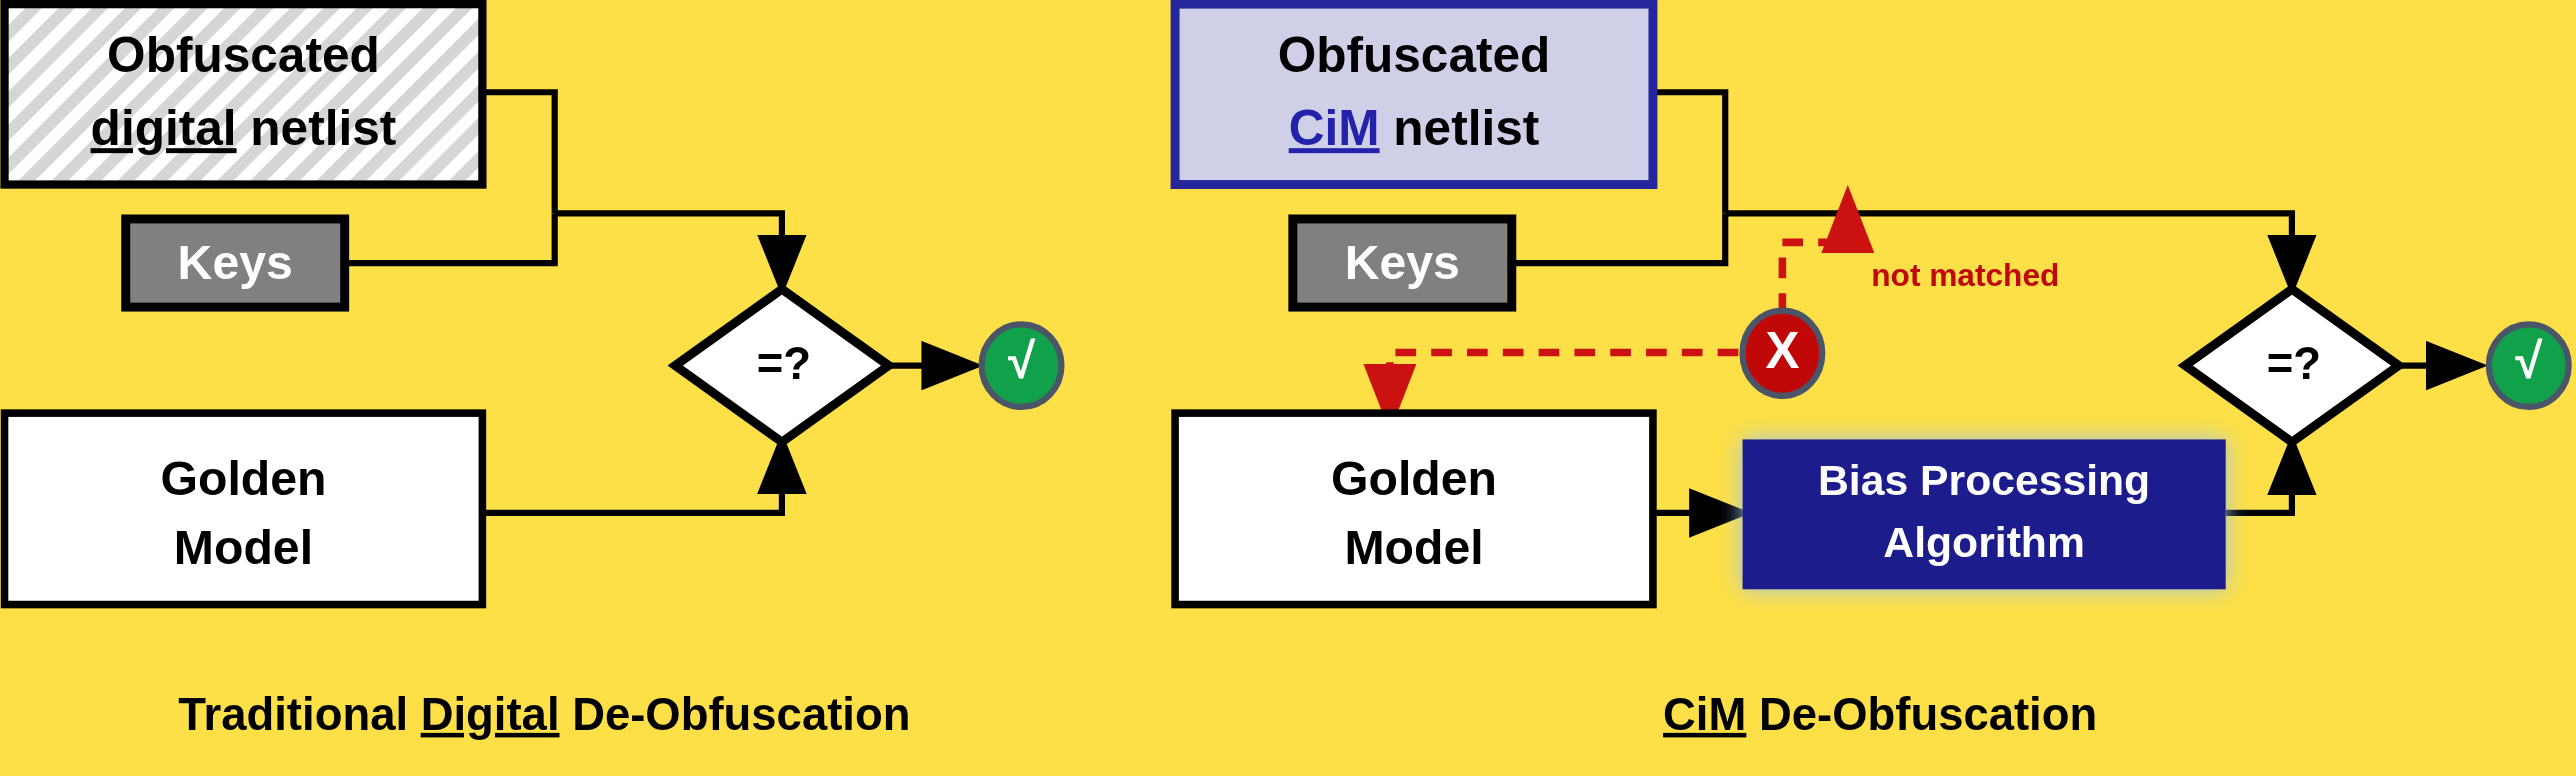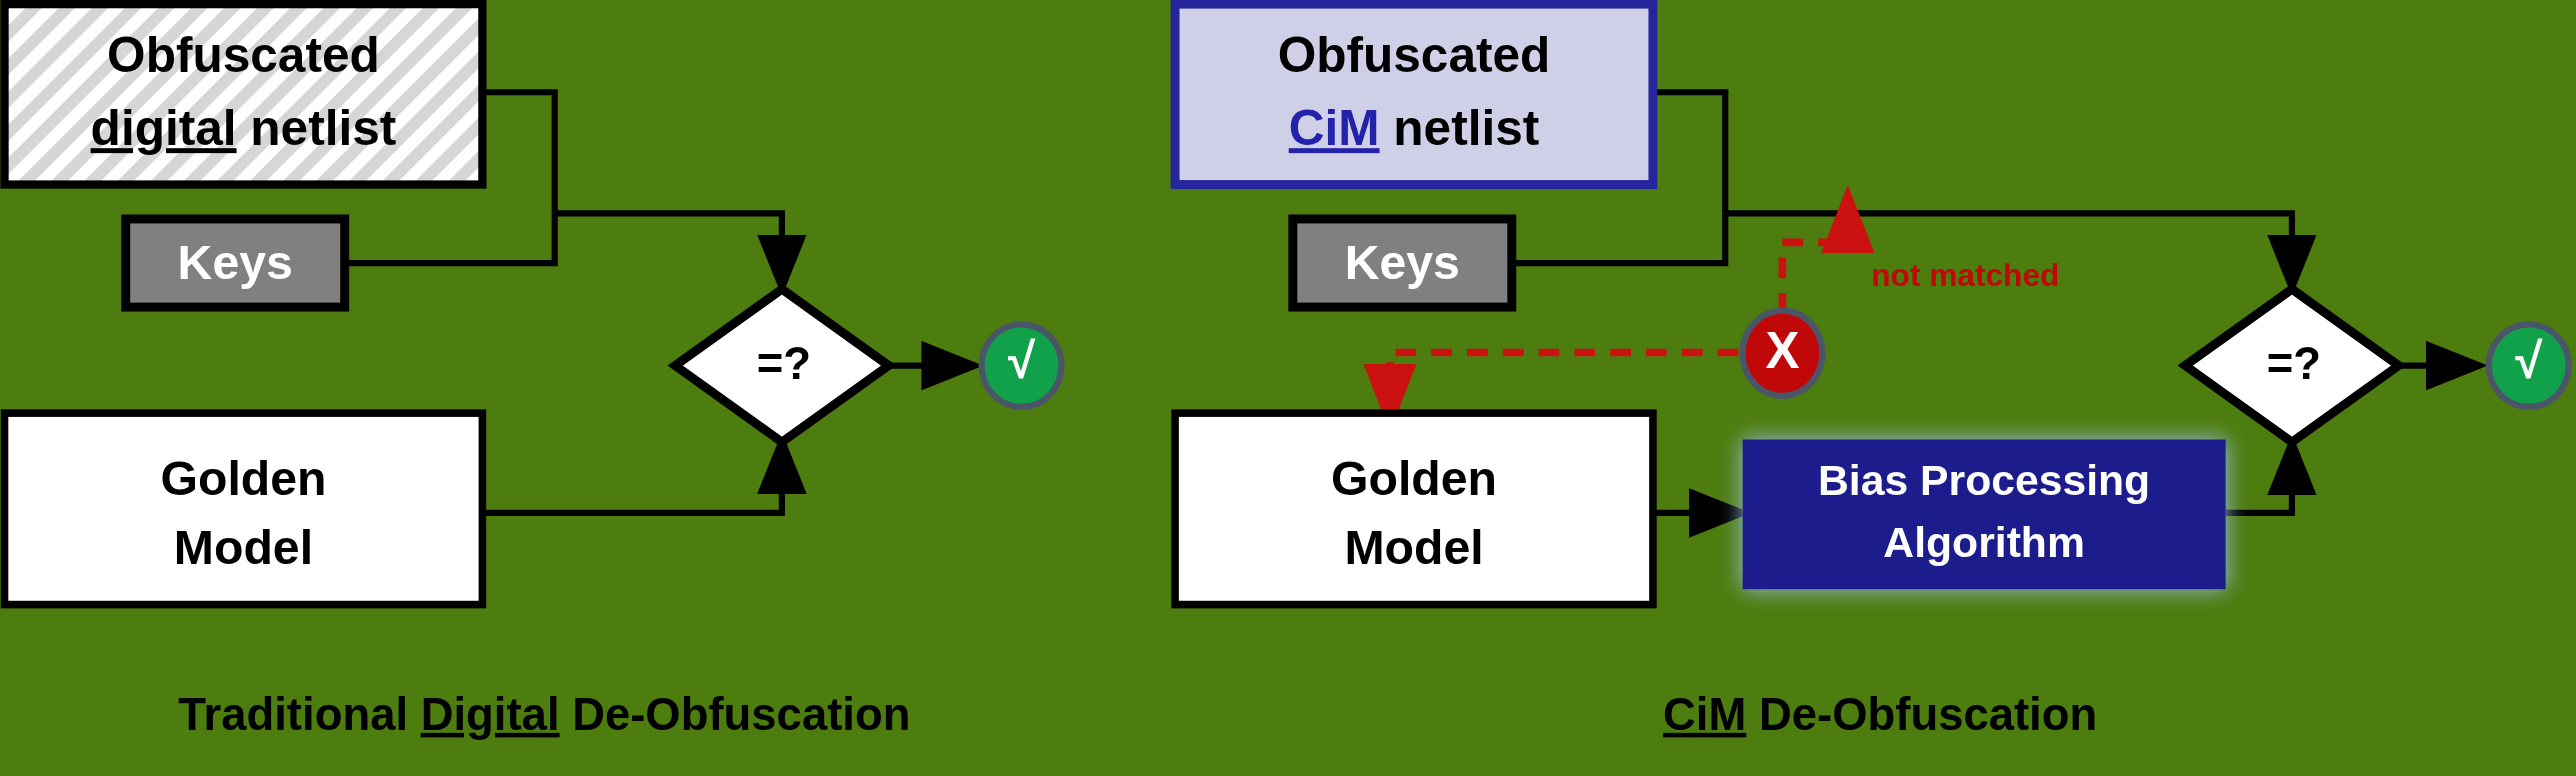--- a/index.html
+++ b/index.html
@@ -11,21 +11,21 @@
   body {
     width: 2576px;
     height: 776px;
     font-family: "Liberation Sans", sans-serif;
     overflow: hidden;
   }
   #diagram-root {
     position: relative;
     width: 2576px;
     height: 776px;
-    background: #4d7c0f;
+    background: #fde047;
   }
   svg.canvas {
     position: absolute;
     top: 0;
     left: 0;
     width: 2576px;
     height: 776px;
   }
   .box-label {
     font-family: "Liberation Sans", sans-serif;

